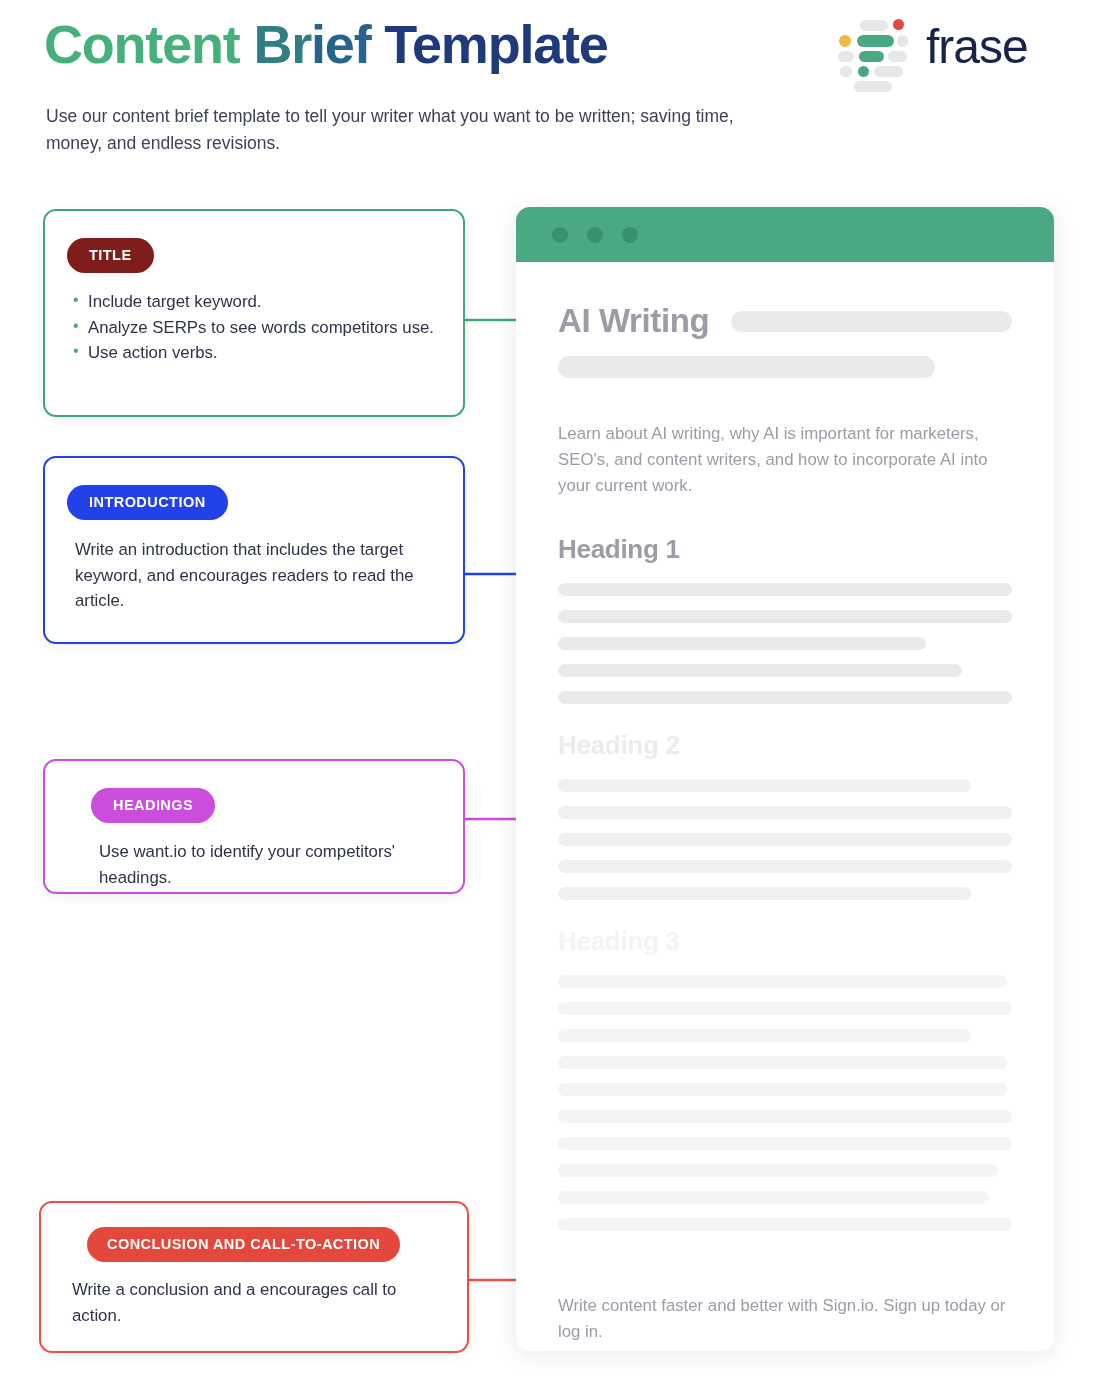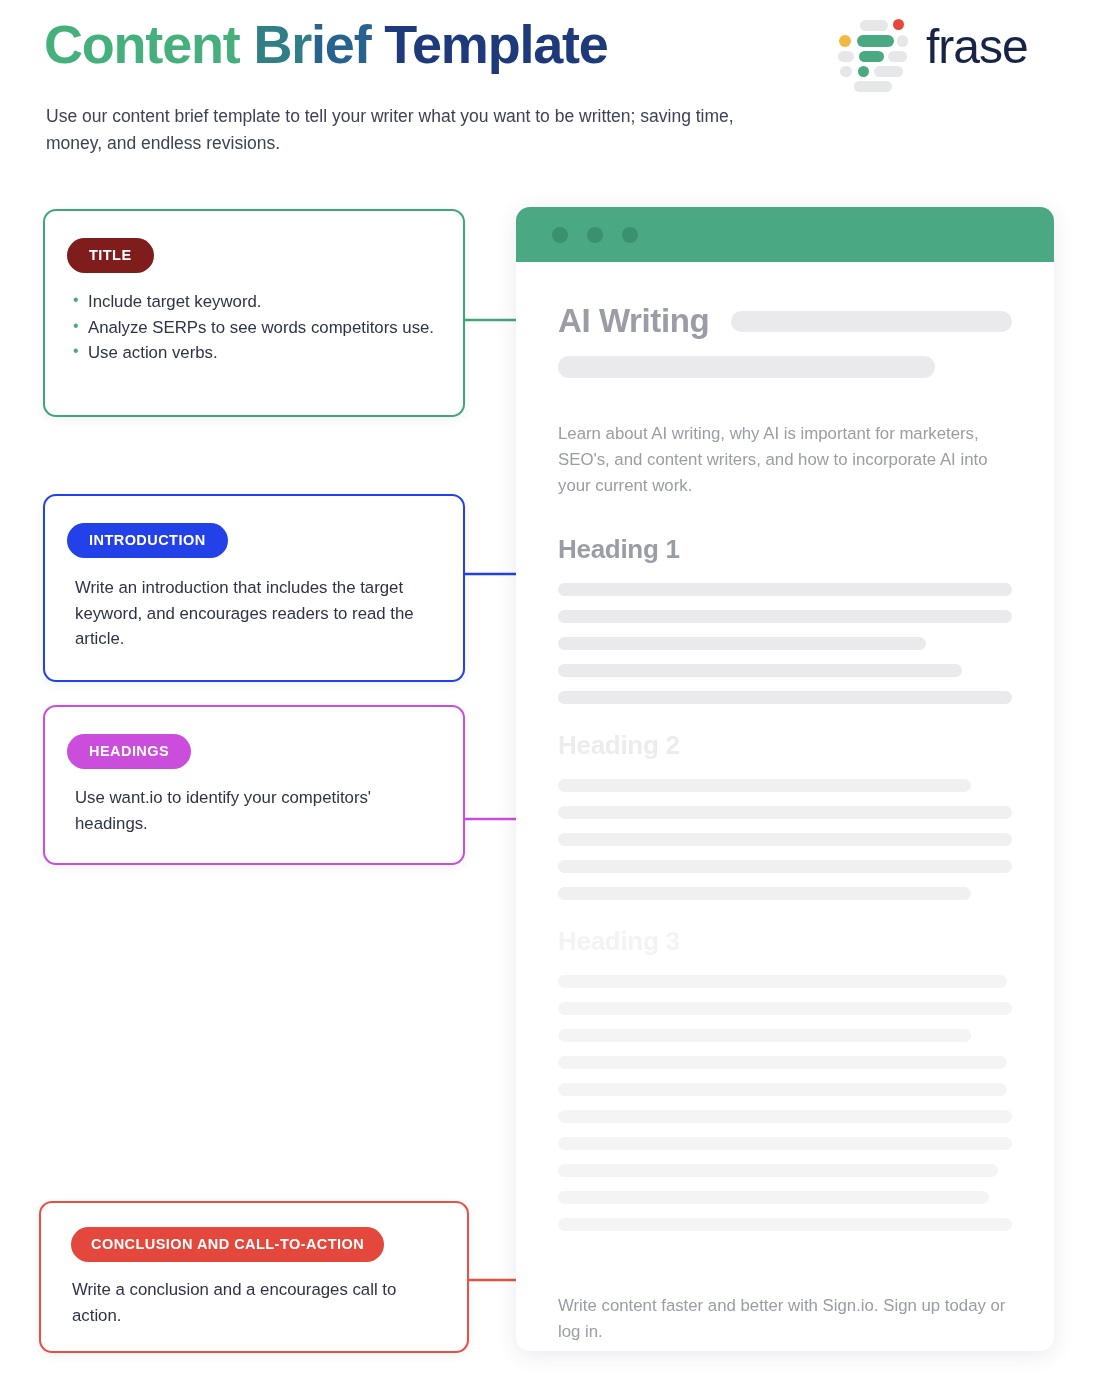--- a/index.html
+++ b/index.html
@@ -84,33 +84,33 @@
     content: "•";
     position: absolute;
     left: 0; top: -1px;
     font-size: 16px;
   }
 
   #card-title        { left: 43px;  top: 209px;  width: 422px; height: 208px; border-color: #3fa678; }
   #card-title .pill  { background: #7f1d1d; }
   #card-title li::before { color: #4aa882; }
 
-  #card-intro        { left: 43px;  top: 494px;  width: 422px; height: 188px; border-color: #2241e8; }
+  #card-intro        { left: 43px;  top: 456px;  width: 422px; height: 188px; border-color: #2241e8; }
   #card-intro .pill  { background: #2241e8; }
 
-  #card-headings     { left: 43px;  top: 705px;  width: 422px; height: 160px; border-color: #cb4ddb; }
+  #card-headings     { left: 43px;  top: 759px;  width: 422px; height: 135px; border-color: #cb4ddb; padding-left: 24px; }
   #card-headings .pill { background: #cb4ddb; }
 
   #card-conclusion   { left: 39px;  top: 1201px; width: 430px; height: 152px; border-color: #ea4f44; }
   #card-conclusion .pill { background: #e4483d; padding-left: 20px; padding-right: 20px; }
 
   .card .pill-row { padding: 27px 0 0 22px; }
   .card .body-row { padding: 17px 26px 0 30px; }
   #card-title .body-row { padding: 16px 26px 0 28px; }
-  #card-conclusion .pill-row { padding: 24px 0 0 30px; }
+  #card-conclusion .pill-row { padding: 24px 0 0 30px; margin-left: 16px; }
   #card-conclusion .body-row { padding: 15px 26px 0 31px; }
   #card-headings .body-row { padding: 16px 22px 0 30px; }
 
   
   .connectors {
     position: absolute;
     left: 0; top: 0;
     width: 1098px; height: 1386px;
     pointer-events: none;
   }

